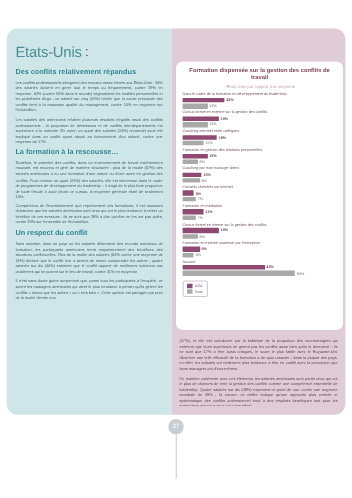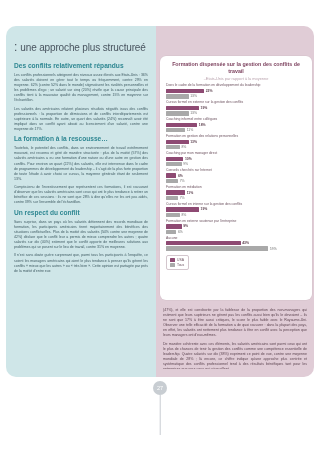--- a/index.html
+++ b/index.html
@@ -105,22 +105,22 @@
 </style>
 </head>
 <body>
 
 <div class="page">
 
   <div class="panel-left"></div>
   <div class="panel-right"></div>
 
   <div class="title-bar">
+    <span class="title-main">Etats-Unis</span>
     <span class="title-colon">:</span>
-    <span class="title-sub">une approche plus structureé</span>
   </div>
 
   <div class="col col-left">
     <h3>Des conflits relativement répandus</h3>
     <p>Les conflits professionnels atteignent des niveaux assez élevés aux Etats-Unis : 36% des salariés doivent en gérer tout le temps ou fréquemment, contre 29% en moyenne. 62% (contre 52% dans le monde) stigmatisent les rivalités personnelles et les problèmes d'ego ; un salarié sur cinq (20%) révèle que la cause principale des conflits tient à la mauvaise qualité du management, contre 15% en moyenne sur l'échantillon.</p>
     <p>Les salariés des américains relatent plusieurs résultats négatifs issus des conflits professionnels : la proportion de démissions et de conflits interdépartements est supérieure à la normale. En outre, un quart des salariés (24%) reconnaît avoir été impliqué dans un conflit ayant abouti au licenciement d'un salarié, contre une moyenne de 17%.</p>
     <h3>La formation à la rescousse…</h3>
     <p>Toutefois, le potentiel des conflits, dans un environnement de travail extrêmement mouvant, est reconnu et géré de manière structurée : plus de la moitié (57%) des salariés américains a eu une formation d'une nature ou d'une autre en gestion des conflits. Pour environ un quart (22%) des salariés, elle est intervenue dans le cadre de programmes de développement du leadership – il s'agit de la plus forte proportion de toute l'étude à avoir choisi ce cursus, la moyenne générale étant de seulement 13%.</p>
     <p>Compte-tenu de l'investissement que représentent ces formations, il est rassurant d'observer que les salariés américains sont ceux qui ont le plus tendance à retirer un bénéfice de ces sessions : ils ne sont que 28% à dire qu'elles ne les ont pas aidés, contre 39% sur l'ensemble de l'échantillon.</p>
     <h3>Un respect du conflit</h3>

